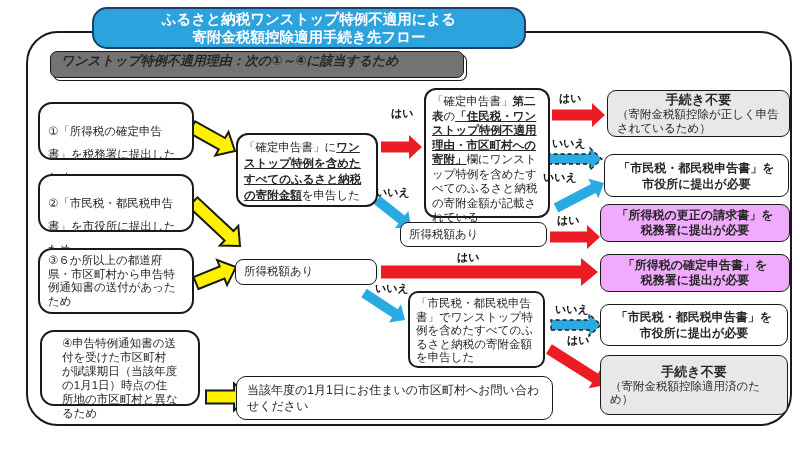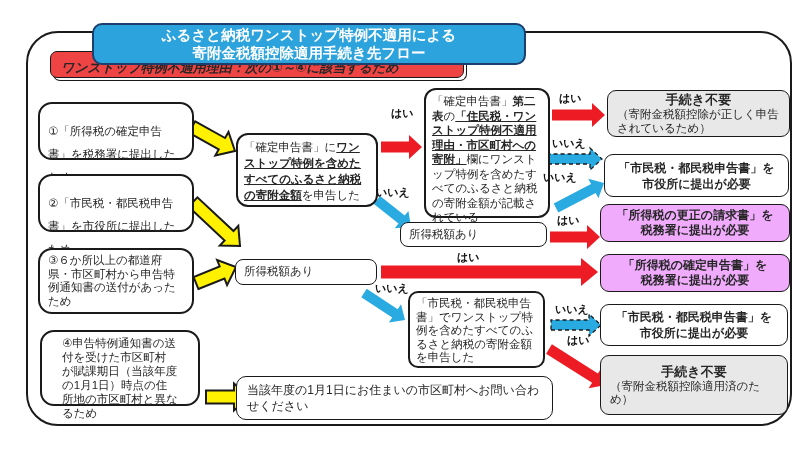--- a/index.html
+++ b/index.html
@@ -1,27 +1,27 @@
 <!DOCTYPE html>
 <html><head>
 <meta charset="utf-8">
 <style>
   html,body{margin:0;padding:0;background:#fff;}
   #stage{position:relative;width:800px;height:450px;background:#fff;overflow:hidden;
          font-family:"Liberation Sans","DejaVu Sans",sans-serif;color:#262626;}
   .outer{position:absolute;left:26px;top:31px;width:762px;height:391px;
          border:2.5px solid #1a1a1a;border-radius:32px;}
   .titlebar{position:absolute;left:92px;top:7px;width:430px;height:38px;
-            background:#2ca3dc;border:2px solid #1c3f6e;border-radius:10px;
+            background:#2ca3dc;border:2px solid #1c3f6e;border-radius:15px;
             display:flex;flex-direction:column;justify-content:center;align-items:center;
-            color:#fff;font-weight:bold;font-size:14.5px;line-height:18px;z-index:5;margin-top:16px;}
+            color:#fff;font-weight:bold;font-size:14.5px;line-height:18px;z-index:5;}
   .subtitle{position:absolute;left:50px;top:51px;width:402px;height:25px;
-            background:#ef4444;border:1.6px solid #1a1a1a;border-radius:7px;
+            background:#737373;border:1.6px solid #1a1a1a;border-radius:7px;
             box-shadow:3px 3px 0 -1px #fff,3px 3px 0 0 #1a1a1a;
-            display:flex;align-items:flex-end;padding-left:10px;
+            display:flex;align-items:flex-start;padding-left:10px;
             font-style:italic;font-weight:bold;font-size:13px;z-index:4;}
   .box{position:absolute;background:#fff;border:2px solid #1a1a1a;border-radius:14px;
        font-size:11.5px;line-height:23px;padding:16px 8px;box-sizing:border-box;z-index:3;}
   .small{border-width:1.4px;border-radius:8px;padding:3px 8px;line-height:17px;}
   .rc{text-align:center;white-space:pre-line;font-weight:bold;font-size:12px;
       line-height:16px;border-radius:9px;display:flex;flex-direction:column;
       justify-content:center;padding:2px 4px;}
   .gray{background:#e8e8e8;}
   .orange{background:#f0abfc;}
   .res-title{font-weight:bold;font-size:13px;text-align:center;line-height:16px;}

